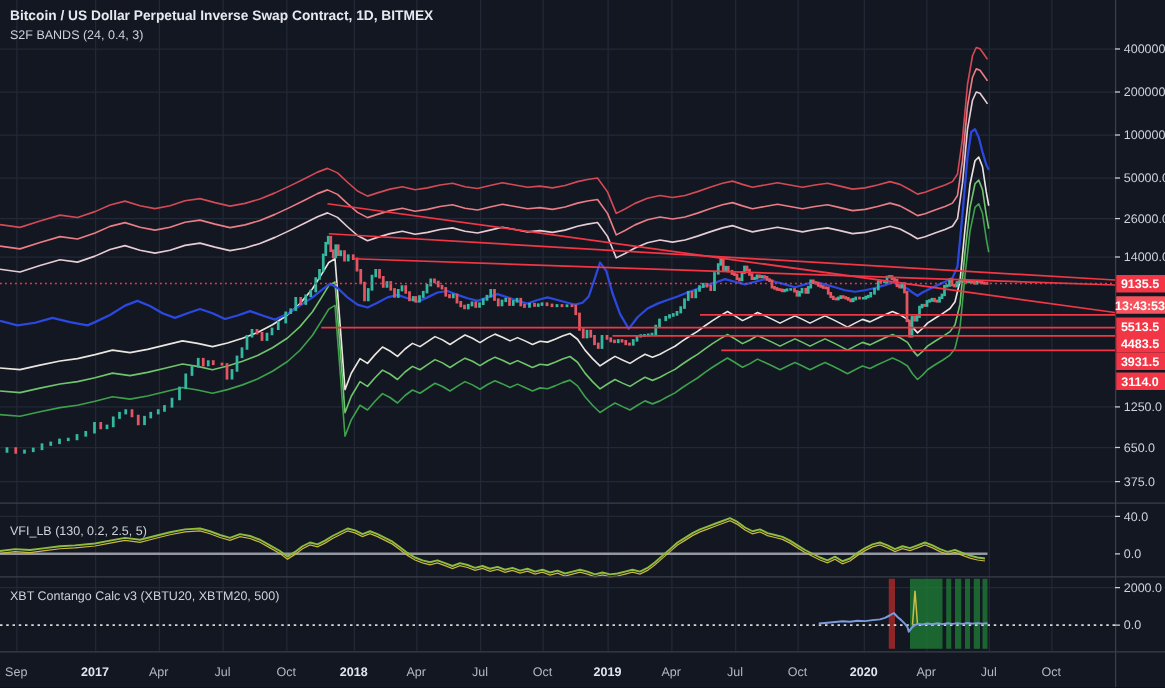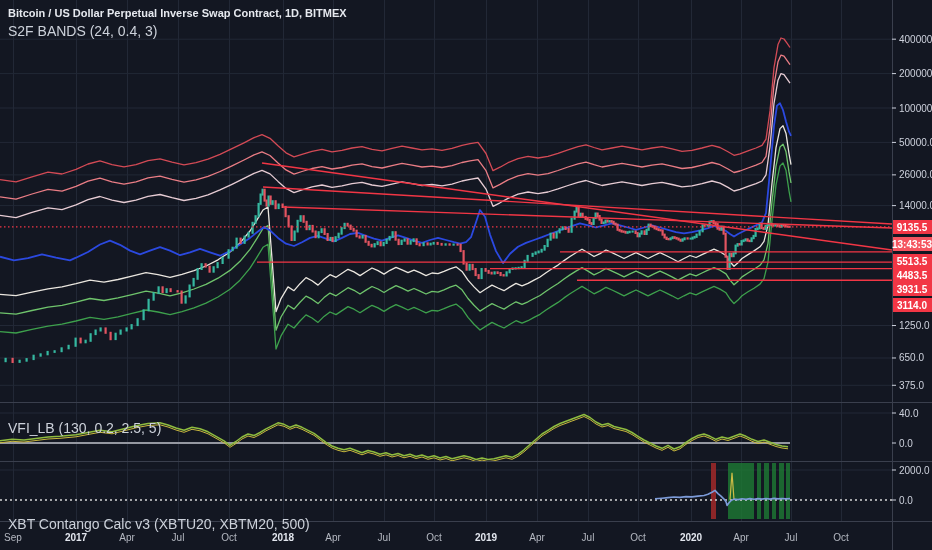--- a/index.html
+++ b/index.html
@@ -1,24 +1,24 @@
 <!DOCTYPE html>
 <html><head>
 <meta charset="utf-8">
 <style>
   html,body{margin:0;padding:0;background:#0b0e15;}
   #app{position:relative;width:932px;height:550px;background:#131722;overflow:hidden;
        font-family:"Liberation Sans",sans-serif;}
   #plot{position:absolute;left:0;top:0;}
   .ovl{position:absolute;color:#dfe3ec;white-space:nowrap;}
   .sym{left:8px;top:7px;font-size:11px;font-weight:bold;color:#e6e9ef;}
-  .ind{left:8px;font-size:14px;color:#ccd1da;}
+  .ind{left:8px;font-size:10px;color:#ccd1da;}
   .ind.s2f{top:23px;}
   .ind.vfi{top:420px;}
-  .ind.con{top:472px;margin-top:44px;}
+  .ind.con{top:472px;}
   svg text{font-family:"Liberation Sans",sans-serif;}
 </style>
 </head>
 <body>
 
 <div id="app">
   <svg id="plot" width="932" height="550">
       <line x1="13.5" y1="0" x2="13.5" y2="521" stroke="#222836" stroke-width="1"></line>
       <line x1="76.5" y1="0" x2="76.5" y2="521" stroke="#222836" stroke-width="1"></line>
       <line x1="127.5" y1="0" x2="127.5" y2="521" stroke="#222836" stroke-width="1"></line>

